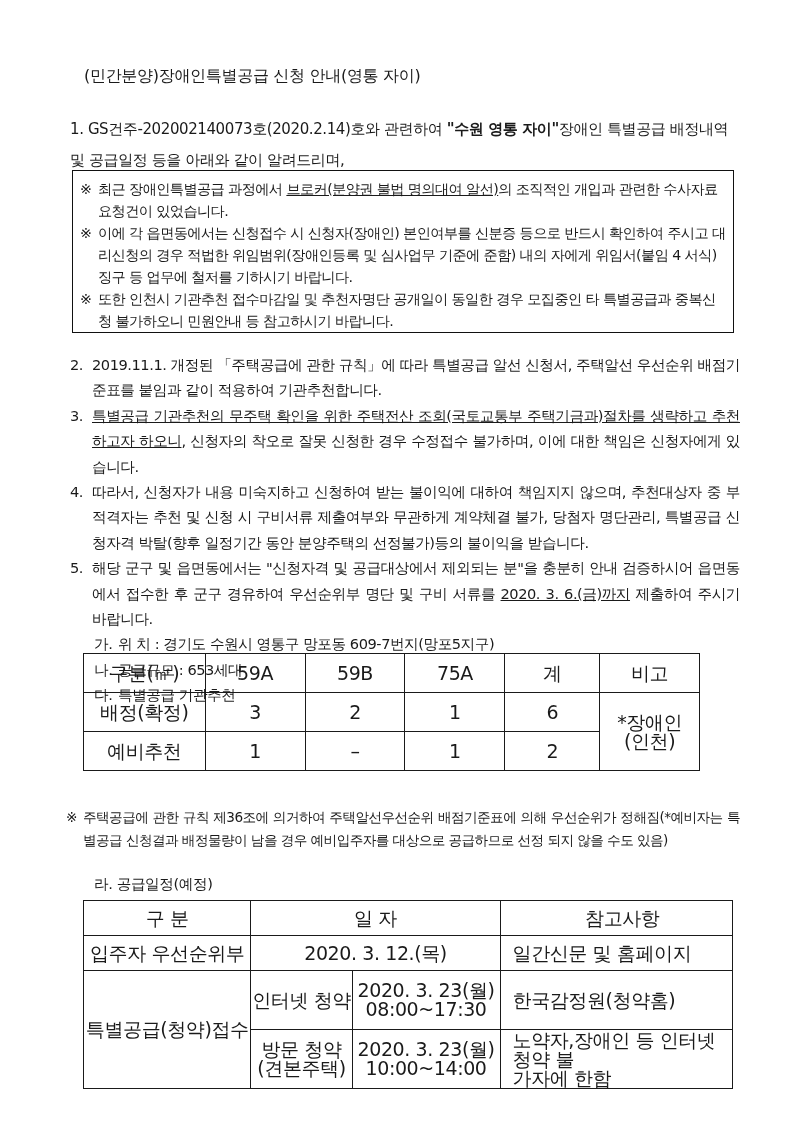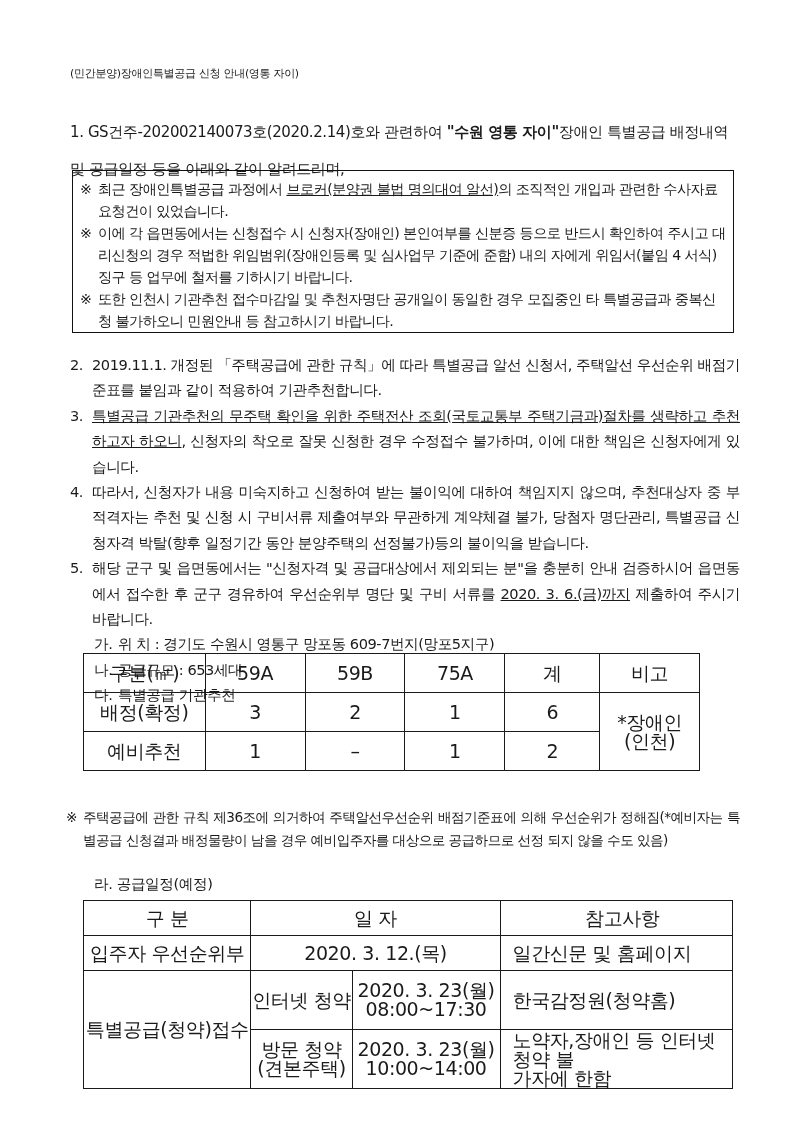--- a/index.html
+++ b/index.html
@@ -18,33 +18,33 @@
   }
   .page {
     position: relative;
     width: 800px;
     height: 1131px;
     padding: 0;
     box-sizing: border-box;
   }
   .doc-title {
     position: absolute;
-    left: 70px;
+    left: 84px;
     top: 66px;
-    font-size: 11px;
+    font-size: 16px;
     letter-spacing: -0.3px;
     white-space: nowrap;
   }
   .item-1 {
     position: absolute;
     left: 70px;
     top: 114px;
     width: 668px;
     font-size: 15px;
-    line-height: 37px;
+    line-height: 31px;
     letter-spacing: -0.4px;
   }
   .bold { font-weight: bold; }
 
   .notice-box {
     position: absolute;
     left: 72px;
     top: 170px;
     width: 662px;
     height: 163px;

